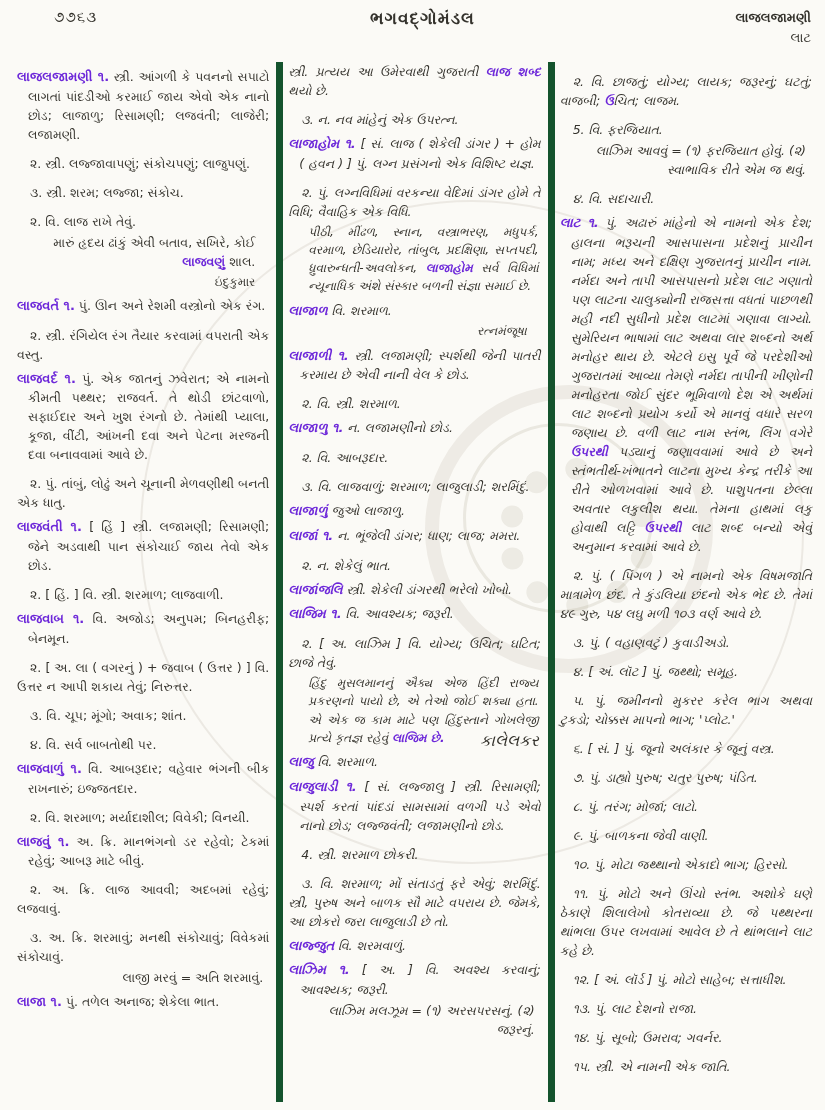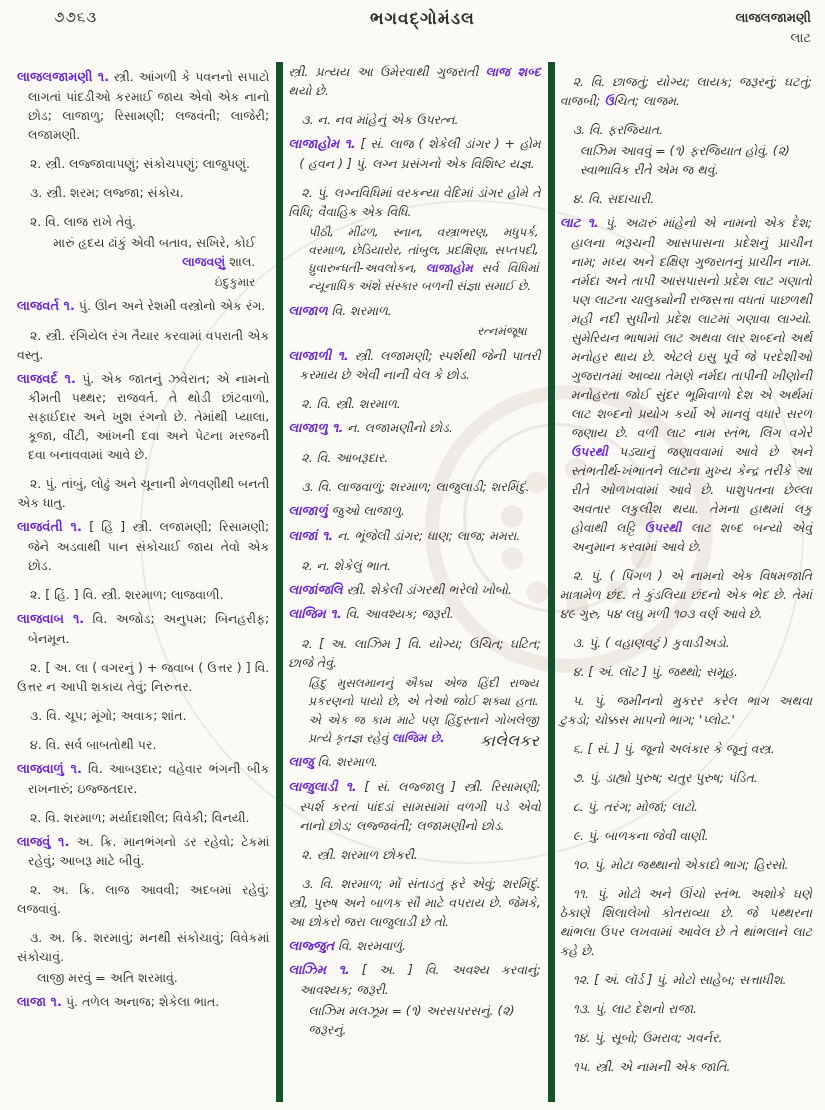--- a/index.html
+++ b/index.html
@@ -36,21 +36,21 @@
   .col{flex:1;padding:0 7px 0 5px;min-width:0;}
   .col+.col{border-left:7px solid #14532d;font-style:italic;}
 
   .para{margin:0 0 2px 0;font-size:12.5px;line-height:1.52;text-align:justify;}
   .para b{color:#6d28d9;}
   .entry{padding-left:11px;text-indent:-11px;margin-top:5px;}
   .entry .head{font-weight:bold;font-size:13px;}
   .sense{text-indent:13px;margin-top:10px;}
   .cont{text-indent:0;}
   .verse{margin-left:30px;margin-right:14px;text-align:right;}
-  .idiom{margin-left:20px;margin-right:6px;text-align:left;}
+  .idiom{margin-left:20px;margin-right:6px;text-align:right;}
   .quote{margin-left:20px;margin-right:2px;font-size:12px;}
   .cite{text-align:right;margin-right:14px;font-size:12px;}
   .inline-cite{float:right;font-size:16px;padding-left:8px;}
 </style>
 </head>
 <body>
 
 <div class="page">
 
   <div class="wm wm1"></div>
@@ -108,29 +108,29 @@
         <p class="para sense">૩. વિ. લાજવાળું; શરમાળ; લાજુલાડી; શરમિંદું.</p>
         <p class="para entry"><b class="head">લાજાળું</b> જુઓ લાજાળુ.</p>
         <p class="para entry"><b class="head">લાજાં ૧.</b> ન. ભૂંજેલી ડાંગર; ધાણ; લાજ; મમરા.</p>
         <p class="para sense">૨. ન. શેકેલું ભાત.</p>
         <p class="para entry"><b class="head">લાજાંજલિ</b> સ્ત્રી. શેકેલી ડાંગરથી ભરેલો ખોબો.</p>
         <p class="para entry"><b class="head">લાજિમ ૧.</b> વિ. આવશ્યક; જરૂરી.</p>
         <p class="para sense">૨. [ અ. લાઝિમ ] વિ. યોગ્ય; ઉચિત; ઘટિત; છાજે તેવું.</p>
         <p class="para quote">હિંદુ મુસલમાનનું ઐક્ય એજ હિંદી રાજ્ય પ્રકરણનો પાયો છે, એ તેઓ જોઈ શક્યા હતા. એ એક જ કામ માટે પણ હિંદુસ્તાને ગોખલેજી પ્રત્યે કૃતજ્ઞ રહેવું <b>લાજિમ છે.</b><span class="inline-cite">કાલેલકર</span></p>
         <p class="para entry"><b class="head">લાજુ</b> વિ. શરમાળ.</p>
         <p class="para entry"><b class="head">લાજુલાડી ૧.</b> [ સં. લજ્જાલુ ] સ્ત્રી. રિસામણી; સ્પર્શ કરતાં પાંદડાં સામસામાં વળગી પડે એવો નાનો છોડ; લજ્જવંતી; લજામણીનો છોડ.</p>
-        <p class="para sense">૨. સ્ત્રી. શરમાળ છોકરી.</p>
+        <p class="para sense">4. સ્ત્રી. શરમાળ છોકરી.</p>
         <p class="para sense">૩. વિ. શરમાળ; મોં સંતાડતું ફરે એવું; શરમિંદું. સ્ત્રી, પુરુષ અને બાળક સૌ માટે વપરાય છે. જેમકે, આ છોકરો જરા લાજુલાડી છે તો.</p>
         <p class="para entry"><b class="head">લાજ્જુત</b> વિ. શરમવાળું.</p>
         <p class="para entry"><b class="head">લાઝિમ ૧.</b> [ અ. ] વિ. અવશ્ય કરવાનું; આવશ્યક; જરૂરી.</p>
         <p class="para idiom">લાઝિમ મલઝૂમ = (૧) અરસપરસનું. (૨) જરૂરનું.</p>
       </div>
     <div class="col">
         <p class="para sense">૨. વિ. છાજતું; યોગ્ય; લાયક; જરૂરનું; ઘટતું; વાજબી; <b>ઉ</b>ચિત; લાજમ.</p>
-        <p class="para sense">૩. વિ. ફરજિયાત.</p>
+        <p class="para sense">5. વિ. ફરજિયાત.</p>
         <p class="para idiom">લાઝિમ આવવું = (૧) ફરજિયાત હોવું. (૨) સ્વાભાવિક રીતે એમ જ થવું.</p>
         <p class="para sense">૪. વિ. સદાચારી.</p>
         <p class="para entry"><b class="head">લાટ ૧.</b> પું. અઢારું માંહેનો એ નામનો એક દેશ; હાલના ભરૂચની આસપાસના પ્રદેશનું પ્રાચીન નામ; મધ્ય અને દક્ષિણ ગુજરાતનું પ્રાચીન નામ. નર્મદા અને તાપી આસપાસનો પ્રદેશ લાટ ગણાતો પણ લાટના ચાલુક્યોની રાજસત્તા વધતાં પાછળથી મહી નદી સુધીનો પ્રદેશ લાટમાં ગણાવા લાગ્યો. સુમેરિયન ભાષામાં લાટ અથવા લાર શબ્દનો અર્થ મનોહર થાય છે. એટલે ઇસુ પૂર્વે જે પરદેશીઓ ગુજરાતમાં આવ્યા તેમણે નર્મદા તાપીની ખીણોની મનોહરતા જોઈ સુંદર ભૂમિવાળો દેશ એ અર્થમાં લાટ શબ્દનો પ્રયોગ કર્યો એ માનવું વધારે સરળ જણાય છે. વળી લાટ નામ સ્તંભ, લિંગ વગેરે <b>ઉપરથી</b> પડ્યાનું જણાવવામાં આવે છે અને સ્તંભતીર્થ-ખંભાતને લાટના મુખ્ય કેન્દ્ર તરીકે આ રીતે ઓળખવામાં આવે છે. પાશુપતના છેલ્લા અવતાર લકુલીશ થયા. તેમના હાથમાં લકુ હોવાથી લટ્ટિ <b>ઉપરથી</b> લાટ શબ્દ બન્યો એવું અનુમાન કરવામાં આવે છે.</p>
         <p class="para sense">૨. પું. ( પિંગળ ) એ નામનો એક વિષમજાતિ માત્રામેળ છંદ. તે કુંડલિયા છંદનો એક ભેદ છે. તેમાં ૪૯ ગુરુ, ૫૪ લઘુ મળી ૧૦૩ વર્ણ આવે છે.</p>
         <p class="para sense">૩. પું. ( વહાણવટું ) કુવાડીઅડો.</p>
         <p class="para sense">૪. [ અં. લૉટ ] પું. જથ્થો; સમૂહ.</p>
         <p class="para sense">૫. પું. જમીનનો મુકરર કરેલ ભાગ અથવા ટુકડો; ચોક્કસ માપનો ભાગ; 'પ્લોટ.'</p>
         <p class="para sense">૬. [ સં. ] પું. જૂનો અલંકાર કે જૂનું વસ્ત્ર.</p>
         <p class="para sense">૭. પું. ડાહ્યો પુરુષ; ચતુર પુરુષ; પંડિત.</p>
         <p class="para sense">૮. પું. તરંગ; મોજાં; લાટો.</p>

